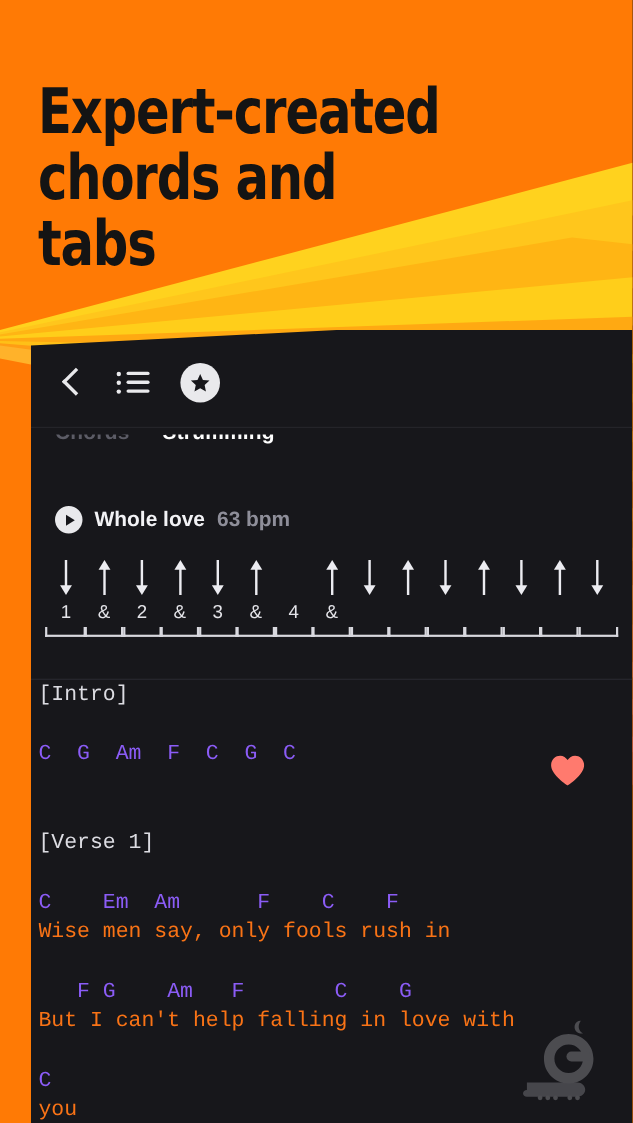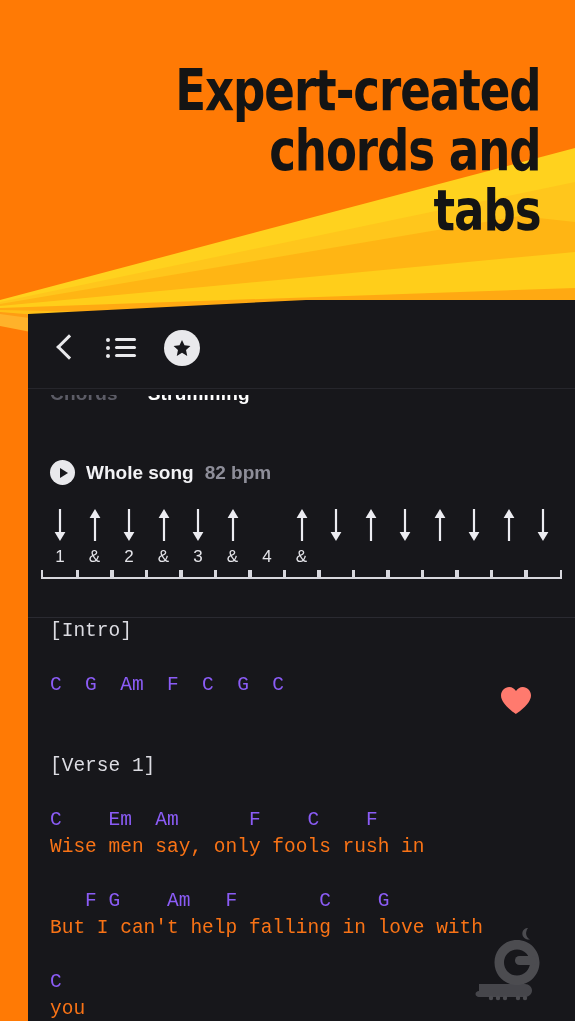--- a/index.html
+++ b/index.html
@@ -8,22 +8,22 @@
     background:#FF7A05;
     font-family:"Liberation Sans", sans-serif;
   }
   #stage{position:absolute;inset:0;width:575px;height:1021px;overflow:hidden;}
 
   
   .rays{position:absolute;inset:0;width:575px;height:1021px;}
 
   
   .headline{
-    position:absolute;left:0;top:60px;width:575px;
-    text-align:right;z-index:6;pointer-events:none;
+    position:absolute;left:0;top:72px;width:575px;
+    text-align:left;z-index:6;pointer-events:none;
   }
   .headline .ln{
     display:block;
     color:#141414;
     font-family:"Liberation Sans Narrow","DejaVu Sans Condensed","Liberation Sans",sans-serif;
     font-weight:bold;
     font-size:57px;
     line-height:60px;
     letter-spacing:-1.2px;
     transform:scaleX(0.88);
@@ -100,21 +100,21 @@
     width:38px;height:9px;margin:2px auto 0;
     border:2.4px solid #D8D8DE;border-top:none;box-sizing:border-box;
   }
 
   .section-divider{
     position:absolute;left:0;top:317px;width:547px;height:1px;background:#2A2A31;
   }
 
   
   .sheet{
-    position:absolute;left:22px;top:318px;width:525px;height:403px;overflow:hidden;
+    position:absolute;left:7px;top:318px;width:525px;height:403px;overflow:hidden;
     font-family:"Liberation Mono","DejaVu Sans Mono",monospace;
     font-size:19.5px;
     line-height:27px;
     white-space:pre;
   }
   .sheet .row{height:27px;}
   .sheet .chord{color:#8b5cf6;}
   .sheet .lyric{color:#f97316;}
   .sheet .tagline{color:#DCDCE2;}
   .sheet .gap{height:27px;}
@@ -189,22 +189,22 @@
       <div class="inner">
         <div class="tab inactive">Chords</div>
         <div class="tab active">Strumming</div>
       </div>
     </div>
 
     <div class="songrow">
       <div class="play-circle">
           <div class="tri"></div>
         </div>
-      <div class="song-label">Whole song</div>
-      <div class="song-bpm">82 bpm</div>
+      <div class="song-label">Whole love</div>
+      <div class="song-bpm">63 bpm</div>
     </div>
 
     <div class="strum" id="strum">
         <div class="beat" style="left: -13px;">
           <div class="arrow">
             <svg width="14" height="34" viewBox="0 0 14 34">
               <line x1="7" y1="1" x2="7" y2="27" stroke="#ECECF1" stroke-width="2.2"></line>
               <polygon points="7,33 1.6,24 12.4,24" fill="#ECECF1"></polygon>
             </svg>
           </div>

